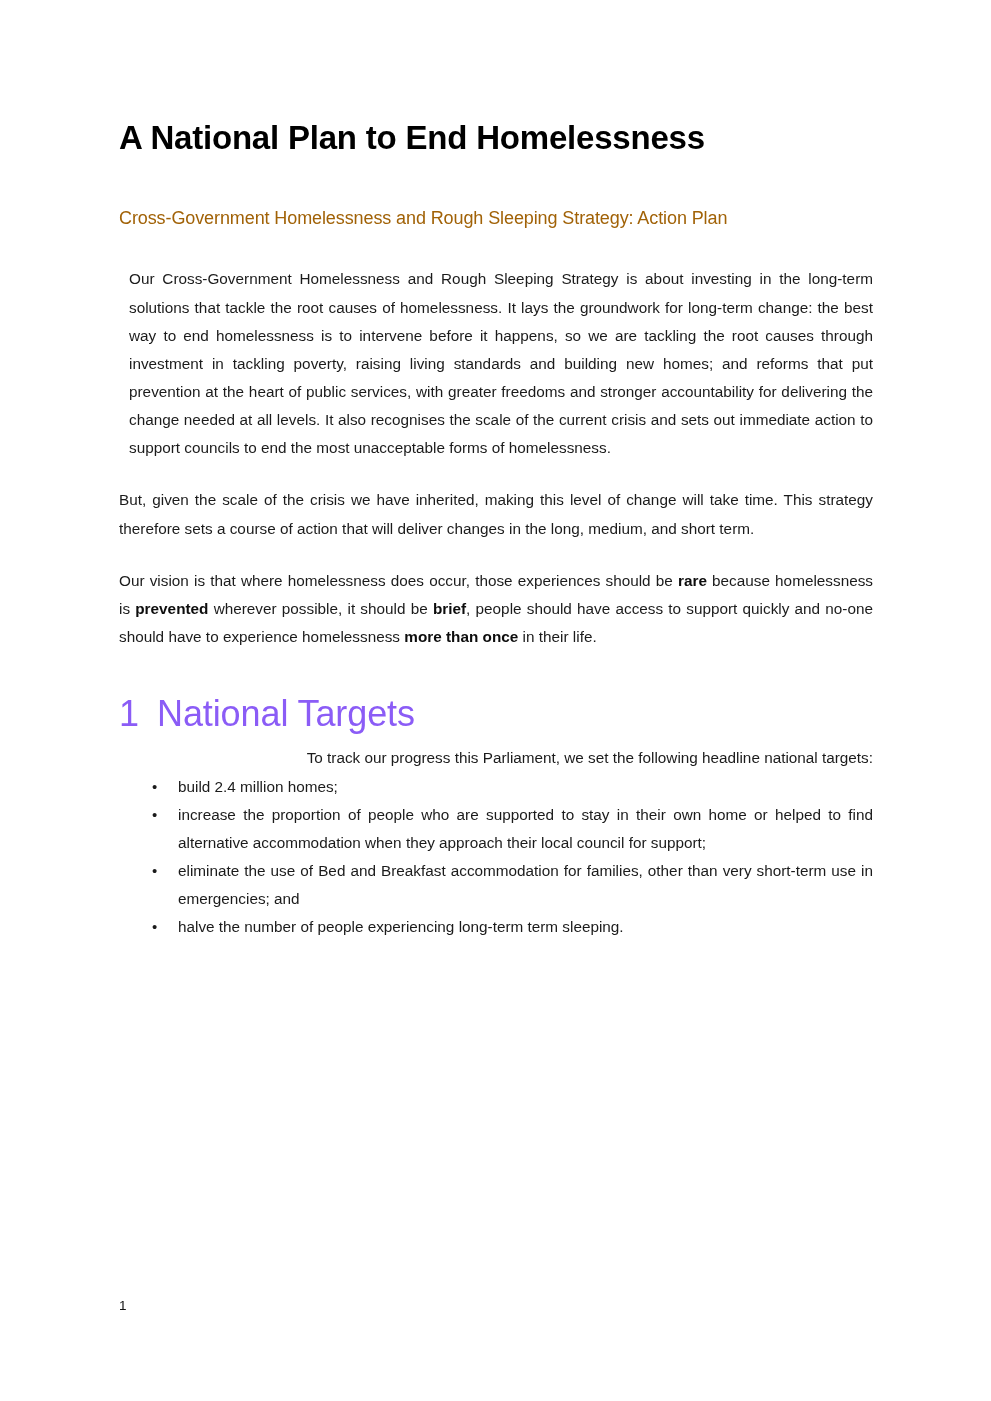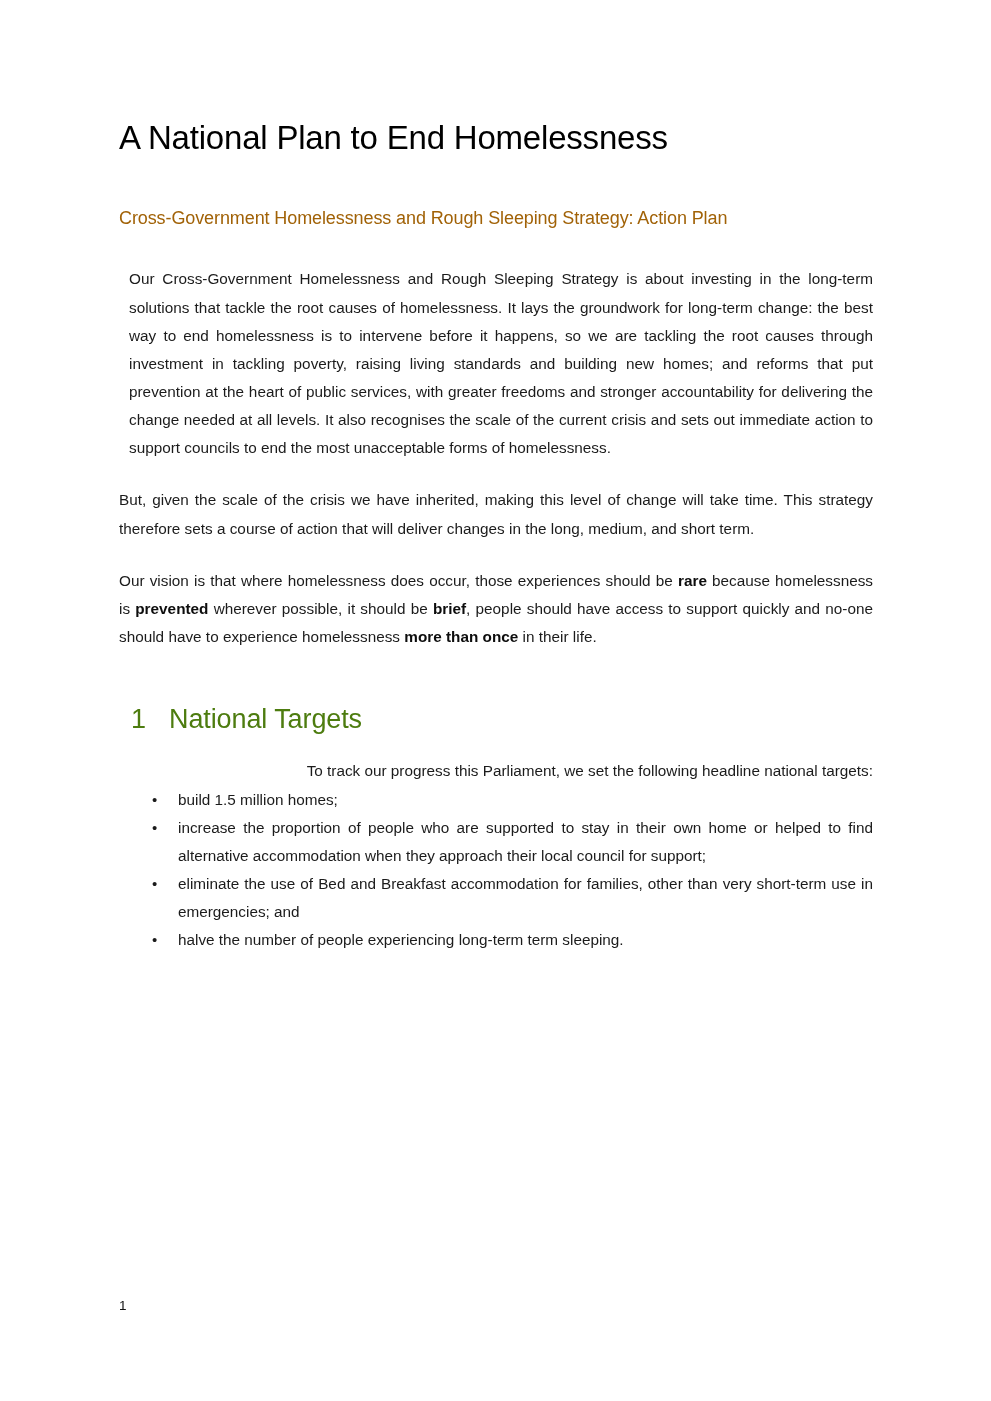--- a/index.html
+++ b/index.html
@@ -19,21 +19,21 @@
   }
   .content {
     position: absolute;
     left: 119px;
     top: 0;
     width: 754px;
   }
 
   .doc-title {
     font-size: 33px;
-    font-weight: normal;
+    font-weight: bold;
     color: #000000;
     letter-spacing: -0.2px;
     line-height: 1.2;
     margin: 0;
     padding-top: 118px;
   }
 
   .doc-subtitle {
     font-size: 18px;
     font-weight: 400;
@@ -50,25 +50,25 @@
     line-height: 1.84;
     text-align: justify;
     margin: 0;
     padding-top: 24px;
     letter-spacing: 0.01px;
   }
   .body-para.first { padding-top: 30px; margin-left: 10px; }
   .body-para b { font-weight: bold; color: #0d0d0d; }
 
   .section-heading {
-    margin: 12px;
+    margin: 0;
     padding-top: 40px;
-    font-size: 27px;
+    font-size: 36px;
     font-weight: 400;
-    color: #4d7c0f;
+    color: #8b5cf6;
     line-height: 1.25;
     letter-spacing: -0.1px;
   }
   .section-heading .num {
     display: inline-block;
     min-width: 38px;
   }
 
   .intro-line {
     font-size: 15.3px;
@@ -130,21 +130,21 @@
 
     <h3 class="section-heading">
       <span class="num">1</span><span>National Targets</span>
     </h3>
 
     <p class="intro-line">To track our progress this Parliament, we set the following headline national targets:</p>
 
     <ul class="targets">
       <li>
         <span class="bullet">•</span>
-        <span>build 1.5 million homes;</span>
+        <span>build 2.4 million homes;</span>
       </li>
       <li>
         <span class="bullet">•</span>
         <span>increase the proportion of people who are supported to stay in their own home or helped to find alternative accommodation when they approach their local council for support;</span>
       </li>
       <li>
         <span class="bullet">•</span>
         <span>eliminate the use of Bed and Breakfast accommodation for families, other than very short-term use in emergencies; and</span>
       </li>
       <li>

